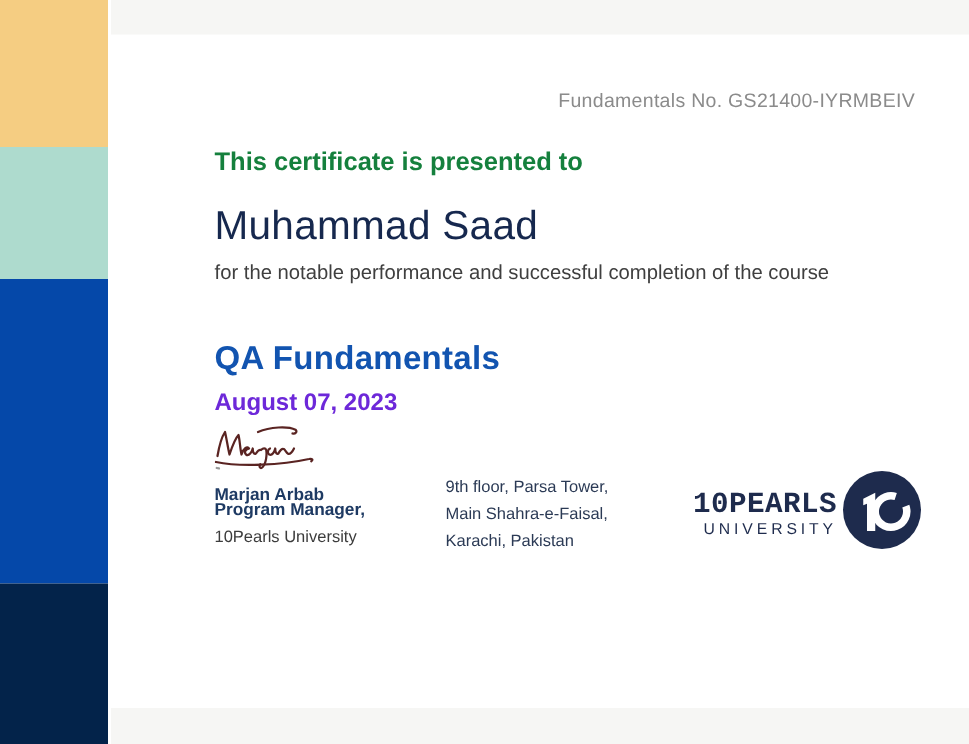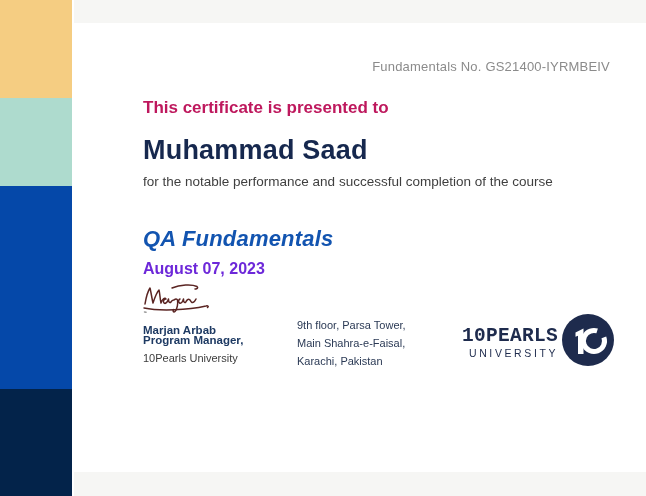--- a/index.html
+++ b/index.html
@@ -22,33 +22,33 @@
   .strip { position: absolute; left: 74px; right: 0; background: #f6f6f4; }
   .strip-top    { top: 0; height: 23px; }
   .strip-bottom { bottom: 0; height: 24px; }
 
   .cert-no {
     position: absolute; top: 59px; right: 36px;
     font-size: 13px; color: #8b8b8b; letter-spacing: 0.2px;
   }
   .heading {
     position: absolute; left: 143px; top: 98px;
-    font-size: 17px; font-weight: bold; color: #be185d;
+    font-size: 17px; font-weight: bold; color: #15803d;
   }
   .name {
     position: absolute; left: 143px; top: 135px;
-    font-size: 27px; font-weight: bold; color: #16284e; letter-spacing: 0.2px;
+    font-size: 27px; font-weight: normal; color: #16284e; letter-spacing: 0.2px;
   }
   .desc {
     position: absolute; left: 143px; top: 172px; width: 445px;
     font-size: 13.5px; color: #3f3f3f; line-height: 19px;
   }
   .course {
     position: absolute; left: 143px; top: 226px;
-    font-size: 22px; font-weight: bold; color: #1254b0; letter-spacing: 0.2px; font-style: italic;
+    font-size: 22px; font-weight: bold; color: #1254b0; letter-spacing: 0.2px;
   }
   .date {
     position: absolute; left: 143px; top: 260px;
     font-size: 16px; font-weight: bold; color: #6d28d9;
   }
   .signature-svg { position: absolute; left: 142px; top: 283px; }
   .sig-name {
     position: absolute; left: 143px; top: 324px;
     font-size: 11.5px; font-weight: bold; color: #1e3a63;
   }

